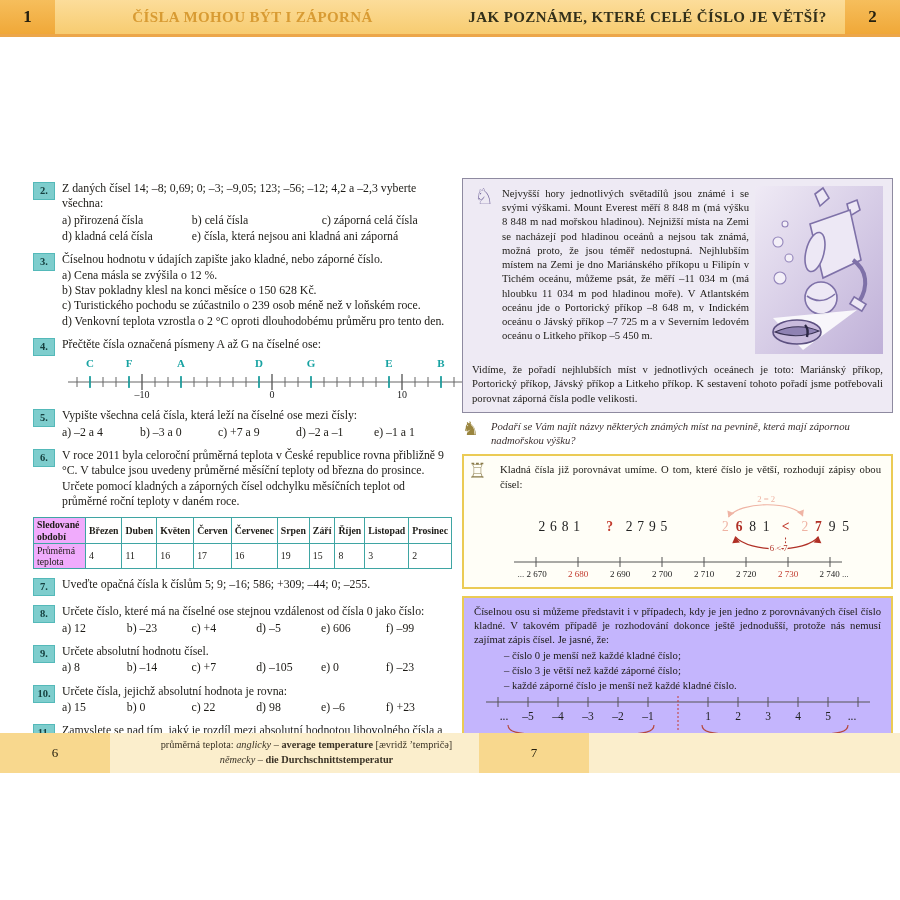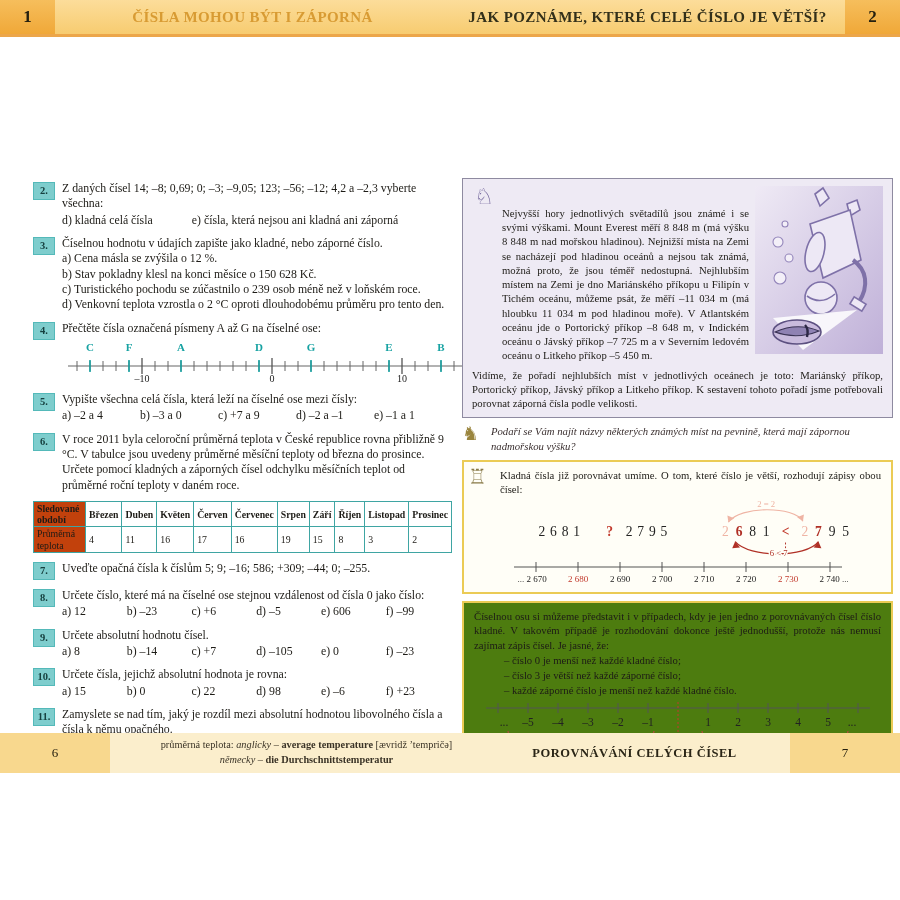--- a/index.html
+++ b/index.html
@@ -24,36 +24,36 @@
   .badge{flex:none;width:20px;height:16px;margin-top:1px;background:#7ECDCD;
     border:1px solid #54B9B9;display:flex;align-items:center;justify-content:center;
     font-weight:bold;font-size:10.5px;color:#16403f;}
   .tbody{flex:1;}
   .orow{display:flex;margin-top:1px;}
   .o3{width:33.3%;} .o5{width:20%;} .o6{width:16.6%;}
   .oline{display:block;}
   .tbl{border-collapse:collapse;margin-top:5px;font-size:9.8px;width:100%;}
   .tbl td,.tbl th{border:1px solid #3FA5A3;padding:1px 3px;text-align:left;line-height:1.15;}
   .tbl th{font-weight:bold;}
-  .tbl .rowhead{text-align:left;width:58px;background:#c2410c;}
+  .tbl .rowhead{text-align:left;width:58px;background:#f0abfc;}
   .axis4{display:block;margin-top:2px;}
 
   
   .rcol{position:absolute;left:462px;top:178px;width:431px;font-size:10.7px;line-height:1.33;}
   .introbox{border:1px solid #8E8AA0;background:#EEEAF4;padding:7px 9px;box-sizing:border-box;}
   .introtop{display:flex;gap:6px;}
   .chess-ico{flex:none;width:24px;font-size:22px;line-height:1;color:#6B5E96;text-align:center;}
-  .introtext{flex:1;text-align:justify;margin-top:20px;}
+  .introtext{flex:1;text-align:justify;}
   .illu{flex:none;width:128px;}
   .introbox p.p2{margin:5px 0 0 0;text-align:justify;}
   .qrow{display:flex;gap:7px;margin-top:6px;font-style:italic;color:#3a2f2f;}
   .q-ico{flex:none;width:22px;font-size:19px;line-height:1;color:#9a853e;font-style:normal;}
   .ybox{border:2px solid #EBCB55;margin-top:7px;padding:6px 10px;position:relative;box-sizing:border-box;}
   .ybox1{background:#FFFEF7;}
-  .ybox2{background:#4d7c0f;}
+  .ybox2{background:#c4b5fd;}
   .ybox1 .lead{padding-left:26px;text-align:justify;}
   .rook{position:absolute;left:4px;top:5px;font-size:21px;line-height:1;color:#8a7b4a;font-style:normal;}
   .cmp{display:block;margin:1px auto 0 auto;}
   .note{margin-top:1px;}
   .axis2{display:block;margin:1px auto 0 auto;}
   .ybox2 p{margin:0;text-align:justify;}
   .bullet{display:block;margin-top:1px;margin-left:30px;}
   .axis3{display:block;margin:2px auto 0 auto;}
 
   
@@ -78,20 +78,25 @@
     <div class="btitle right">JAK POZNÁME, KTERÉ CELÉ ČÍSLO JE VĚTŠÍ?</div>
     <div class="chapnum">2</div>
   </div>
 
   <div class="lcol">
 
     <div class="task">
       <div class="badge">2.</div>
       <div class="tbody">
         <span>Z daných čísel 14; –8; 0,69; 0; –3; –9,05; 123; –56; –12; 4,2 a –2,3 vyberte všechna:</span>
+        <span class="orow">
+          <span class="o3">a) přirozená čísla</span>
+          <span class="o3">b) celá čísla</span>
+          <span class="o3">c) záporná celá čísla</span>
+        </span>
         <span class="orow">
           <span class="o3">d) kladná celá čísla</span>
           <span>e) čísla, která nejsou ani kladná ani záporná</span>
         </span>
       </div>
     </div>
 
     <div class="task">
       <div class="badge">3.</div>
       <div class="tbody">
@@ -186,21 +191,21 @@
       <div class="tbody"><span>Uveďte opačná čísla k číslům 5; 9; –16; 586; +309; –44; 0; –255.</span></div>
     </div>
 
     <div class="task">
       <div class="badge">8.</div>
       <div class="tbody">
         <span>Určete číslo, které má na číselné ose stejnou vzdálenost od čísla 0 jako číslo:</span>
         <span class="orow">
           <span class="o6">a) 12</span>
           <span class="o6">b) –23</span>
-          <span class="o6">c) +6</span>
+          <span class="o6">c) +4</span>
           <span class="o6">d) –5</span>
           <span class="o6">e) 606</span>
           <span class="o6">f) –99</span>
         </span>
       </div>
     </div>
 
     <div class="task">
       <div class="badge">9.</div>
       <div class="tbody">
@@ -370,17 +375,16 @@
   <div class="foot">
     <div class="pgnum">6</div>
     <div class="vocab">
       <span>
         <span>průměrná teplota: </span><span class="it">anglicky</span><span> – </span><span class="bd">average temperature</span><span> [ævridž ’tempričə]</span>
       </span>
       <span>
         <span class="it">německy</span><span> – </span><span class="bd">die Durchschnittstemperatur</span>
       </span>
     </div>
-    <div class="ftitle">POROVNÁVÁNÍ CELÝCH ČÍSEL</div>
     <div class="pgnum">7</div>
   </div>
 
 </div>
 
 </body></html>

